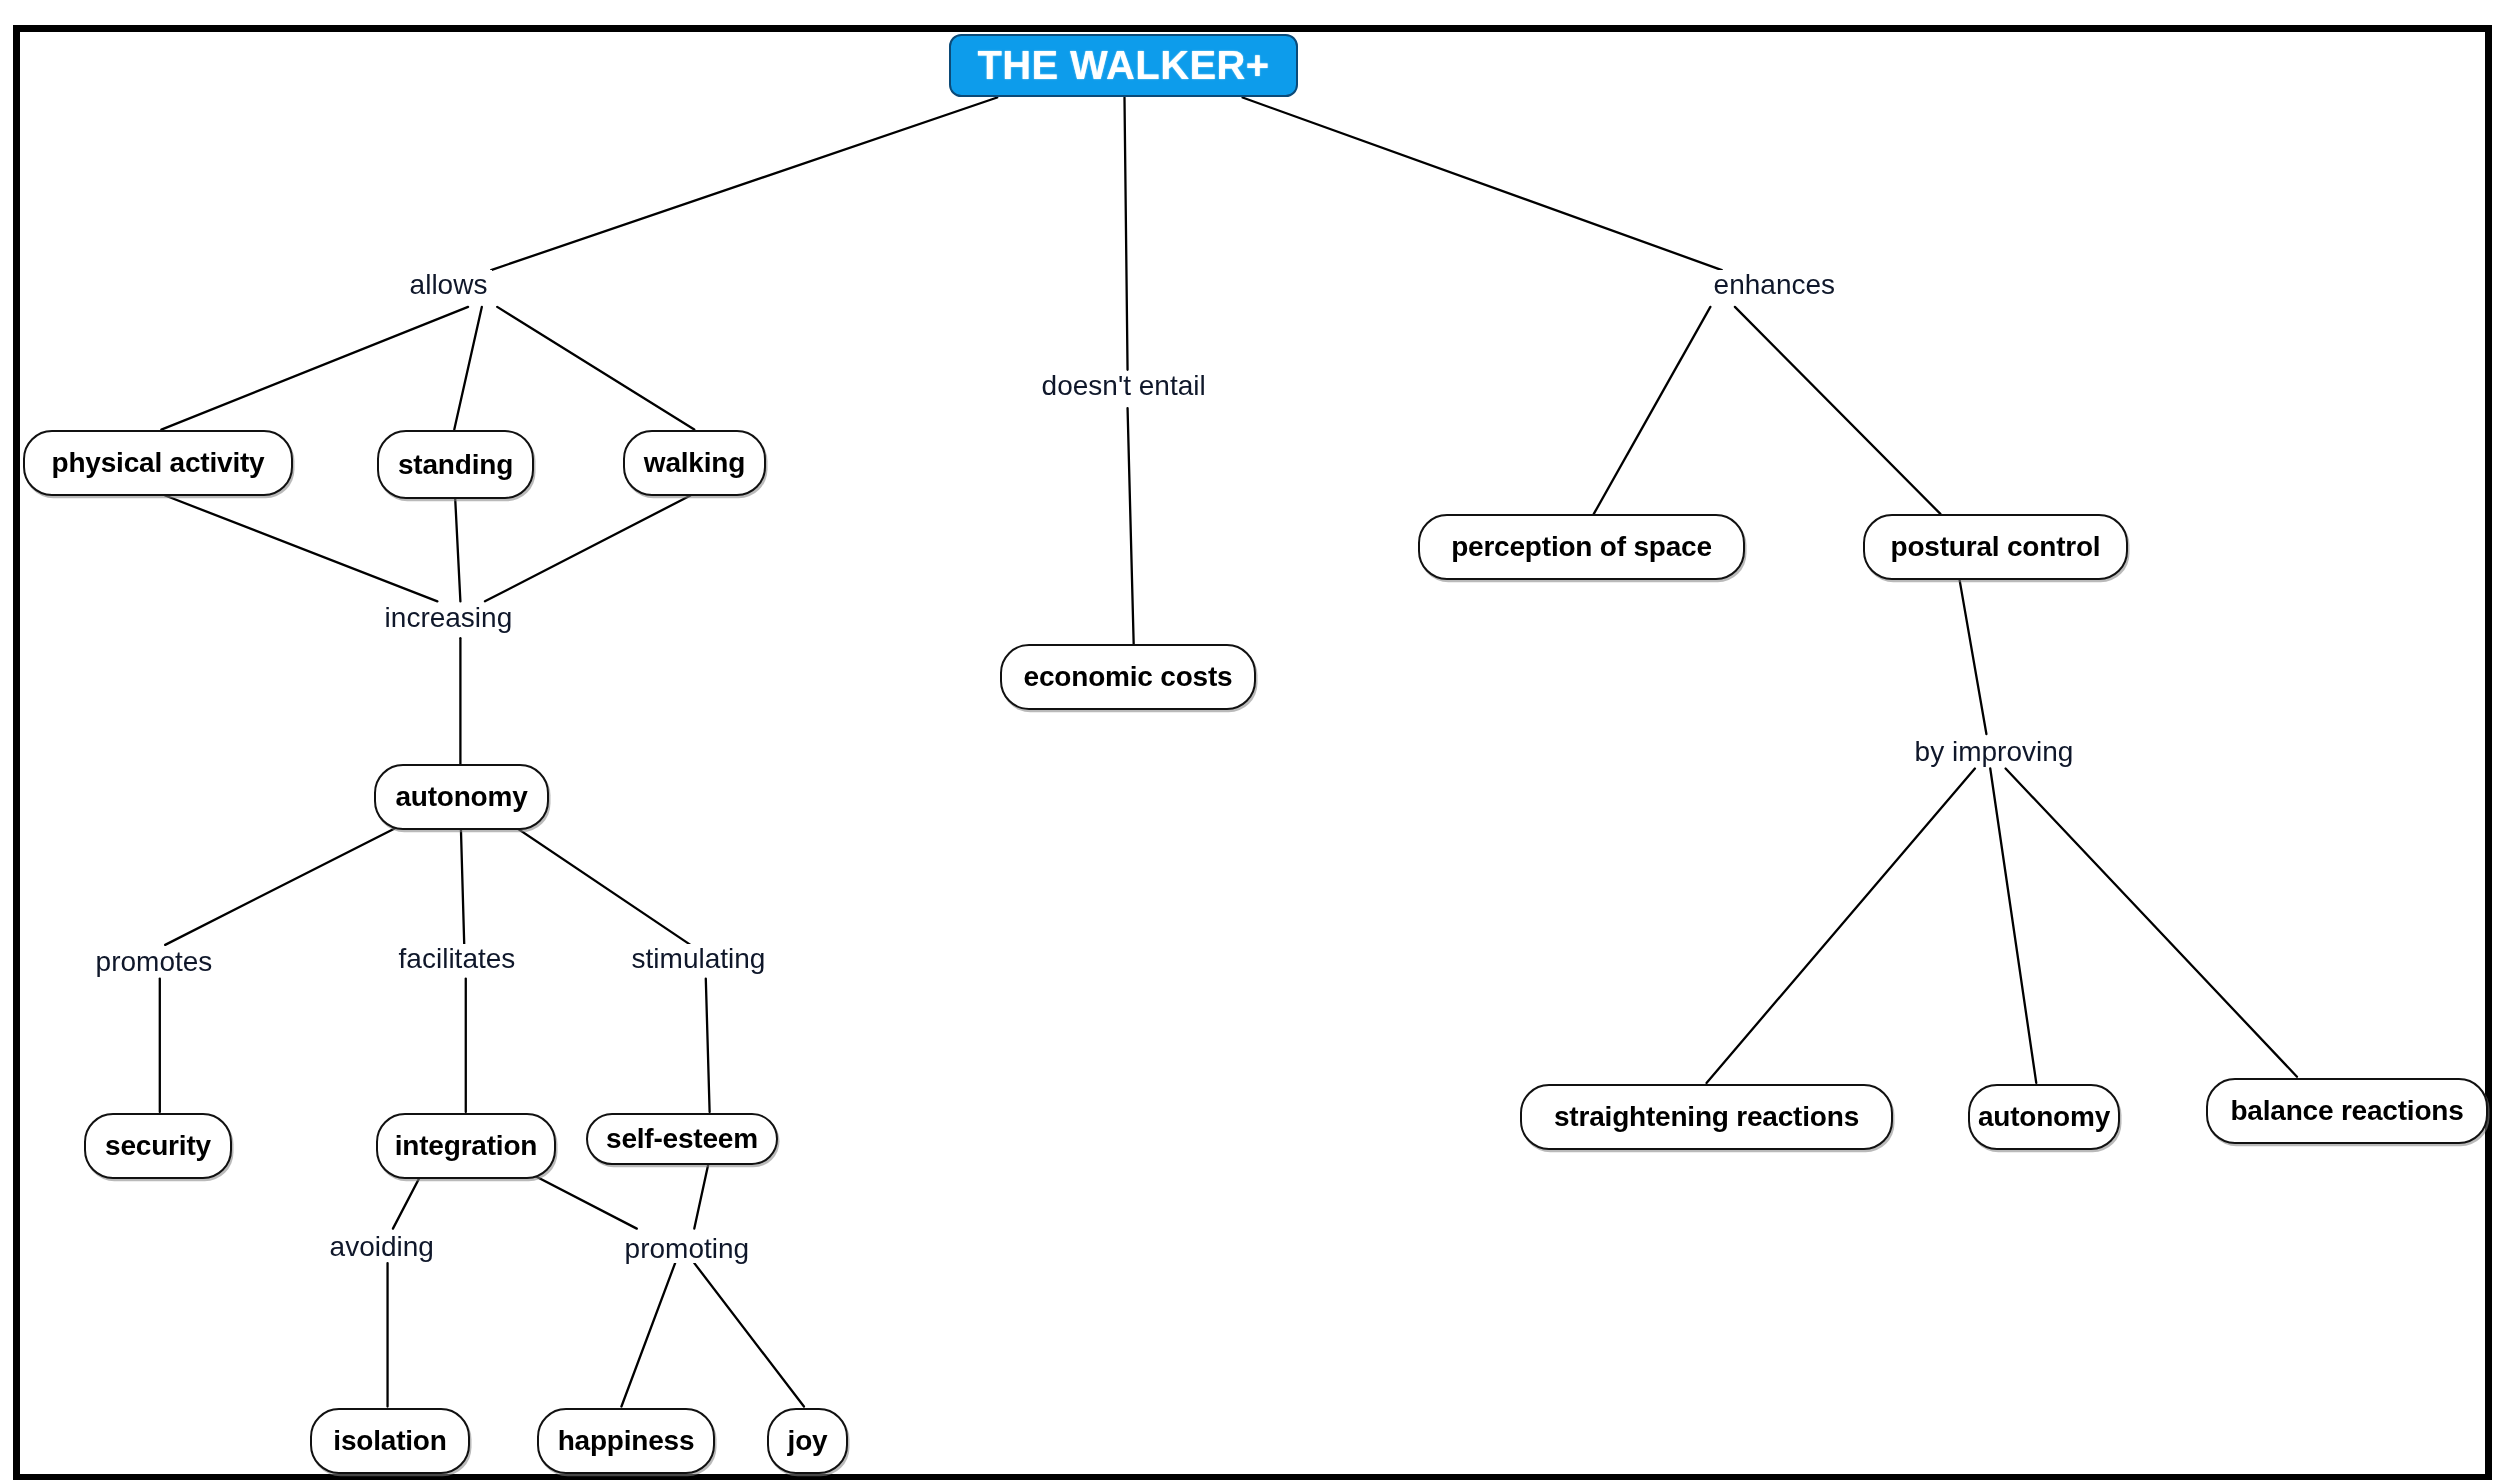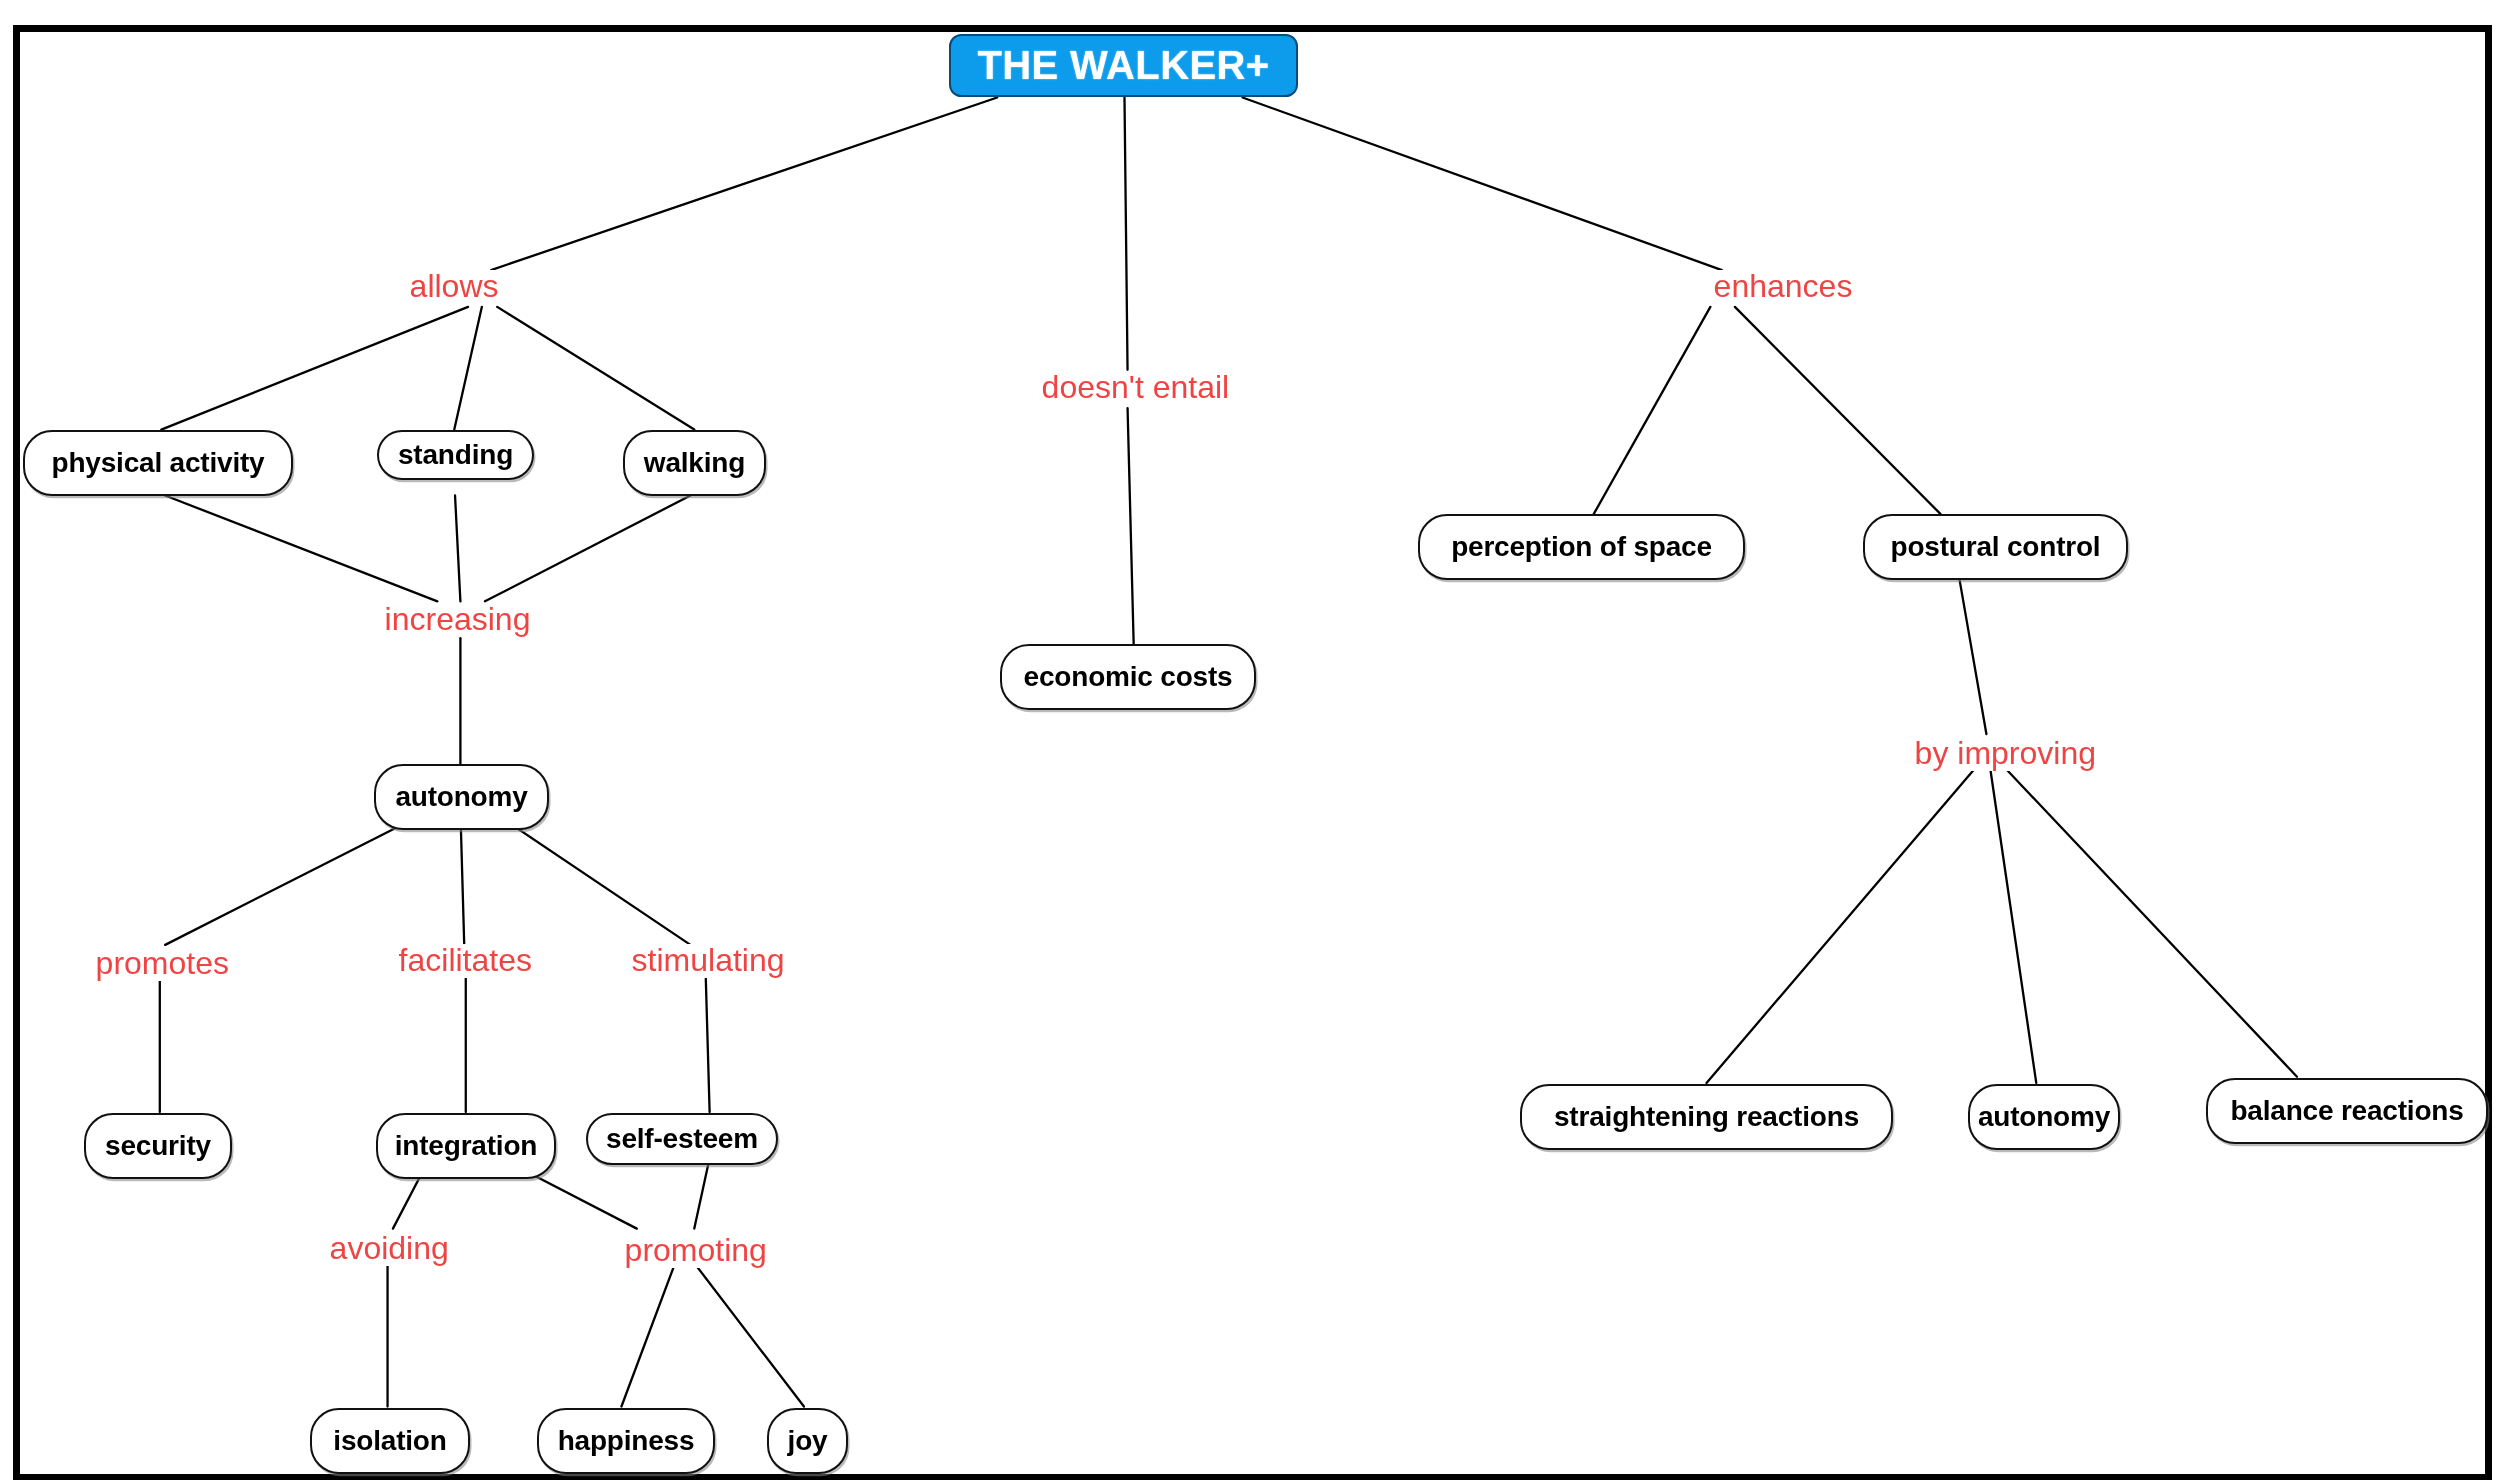--- a/index.html
+++ b/index.html
@@ -56,23 +56,23 @@
     color: #ffffff;
     font-weight: bold;
     font-size: 40px;
     letter-spacing: 0.4px;
     border-radius: 12.3px;
     box-shadow: none;
     text-shadow: 0 0 1.5px rgba(220,245,255,0.9);
   }
   .link-label {
     position: absolute;
-    font-size: 32px;
+    font-size: 28px;
     font-weight: normal;
-    color: #ef4444;
+    color: #0f172a;
     white-space: nowrap;
     background: #ffffff;
     padding: 0 4.6px;
     line-height: 1.05;
   }
 </style>
 </head>
 <body>
 
 <div id="canvas">
@@ -130,21 +130,21 @@
   </svg>
 
   <div class="node root" style="left:949px; top:17px; width:349px; height:63px;">
     <span>THE WALKER+</span>
   </div>
 
   <div class="node" style="left:23px; top:413px; width:270px; height:66px;">
     <span>physical activity</span>
   </div>
 
-  <div class="node" style="left:377px; top:413px; width:157px; height:50px;">
+  <div class="node" style="left:377px; top:413px; width:157px; height:69px;">
     <span>standing</span>
   </div>
 
   <div class="node" style="left:623px; top:413px; width:143px; height:66px;">
     <span>walking</span>
   </div>
 
   <div class="node" style="left:374px; top:747px; width:175px; height:66px;">
     <span>autonomy</span>
   </div>

